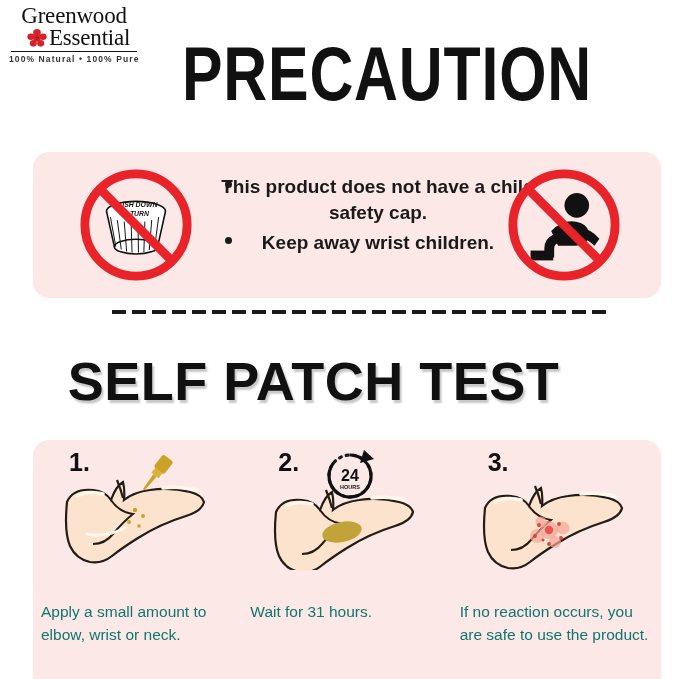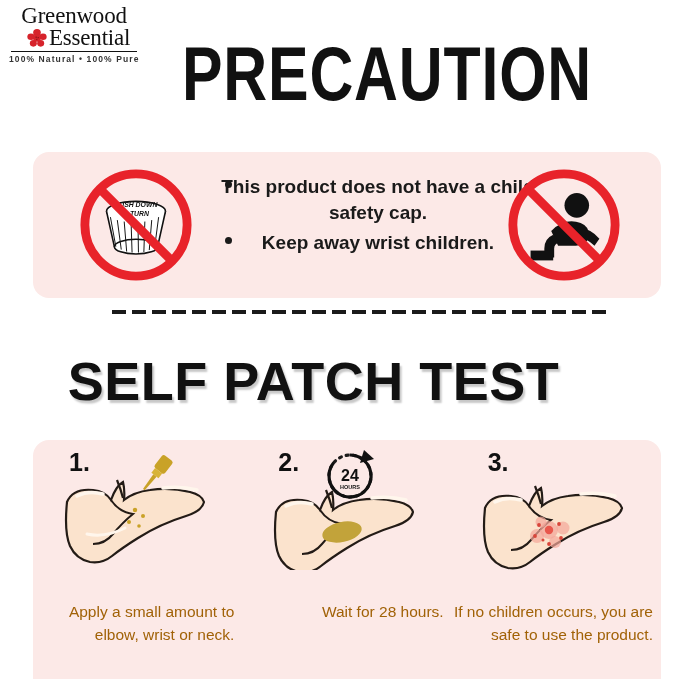--- a/index.html
+++ b/index.html
@@ -190,27 +190,27 @@
   .step-art {
     position: absolute;
     left: 50%;
     top: 10px;
     transform: translateX(-50%);
     width: 170px;
     height: 120px;
   }
   .step-caption {
     position: absolute;
-    left: 0;
+    left: 8px;
     right: 8px;
     top: 160px;
-    text-align: right;
+    text-align: left;
     font-size: 15.5px;
     line-height: 23px;
-    color: #a16207;
+    color: #0f766e;
     font-weight: 500;
   }
 </style>
 </head>
 <body>
 
 <div class="logo">
   <div class="logo-line1">Greenwood</div>
   <div class="logo-line2-wrap">
     <span class="flower-icon">
@@ -356,21 +356,21 @@
 
         <g transform="translate(62,0)">
           <circle cx="26" cy="26" r="21" fill="none" stroke="#111111" stroke-width="3.2" stroke-dasharray="100 18" transform="rotate(-55 26 26)"></circle>
           <circle cx="26" cy="26" r="21" fill="none" stroke="#111111" stroke-width="3.2" stroke-dasharray="2 5" stroke-linecap="round" transform="rotate(-48 26 26)" opacity="0.95"></circle>
           <polygon points="40,0 50,9 36,13" fill="#111111"></polygon>
           <text x="26" y="31" font-family="Liberation Sans, sans-serif" font-size="16" font-weight="bold" text-anchor="middle" fill="#111111">24</text>
           <text x="26" y="39" font-family="Liberation Sans, sans-serif" font-size="5.5" font-weight="bold" text-anchor="middle" fill="#111111">HOURS</text>
         </g>
       </svg>
     </span>
-    <div class="step-caption">Wait for 28 hours.</div>
+    <div class="step-caption">Wait for 31 hours.</div>
   </div>
 
   <div class="step">
     <div class="step-number">3.</div>
     <span class="step-art">
       <svg viewBox="0 0 170 120" width="170" height="120">
         <path d="M14 58 q 6 -14 26 -12 q 12 1 18 10 q 5 -14 12 -18 q 2 8 1 18
                  q 10 -8 26 -10 q 20 -3 40 2 q 12 3 14 10 q -2 9 -18 14
                  q -26 8 -48 22 q -16 10 -26 18 q -10 8 -22 6 q -14 -3 -20 -16
                  q -6 -14 -3 -44 z" fill="#FBE3CD" stroke="#231b16" stroke-width="2.2"></path>
@@ -388,15 +388,15 @@
           <circle cx="78" cy="80" r="4.2" fill="#E8574C"></circle>
           <circle cx="68" cy="75" r="1.9" fill="#D9453A"></circle>
           <circle cx="88" cy="74" r="1.9" fill="#D9453A"></circle>
           <circle cx="64" cy="86" r="1.9" fill="#D9453A"></circle>
           <circle cx="90" cy="88" r="1.9" fill="#D9453A"></circle>
           <circle cx="78" cy="94" r="1.9" fill="#D9453A"></circle>
           <circle cx="72" cy="90" r="1.5" fill="#D9453A"></circle>
         </g>
       </svg>
     </span>
-    <div class="step-caption">If no children occurs, you are safe to use the product.</div>
+    <div class="step-caption">If no reaction occurs, you are safe to use the product.</div>
   </div>
 </div>
 
 </body></html>

